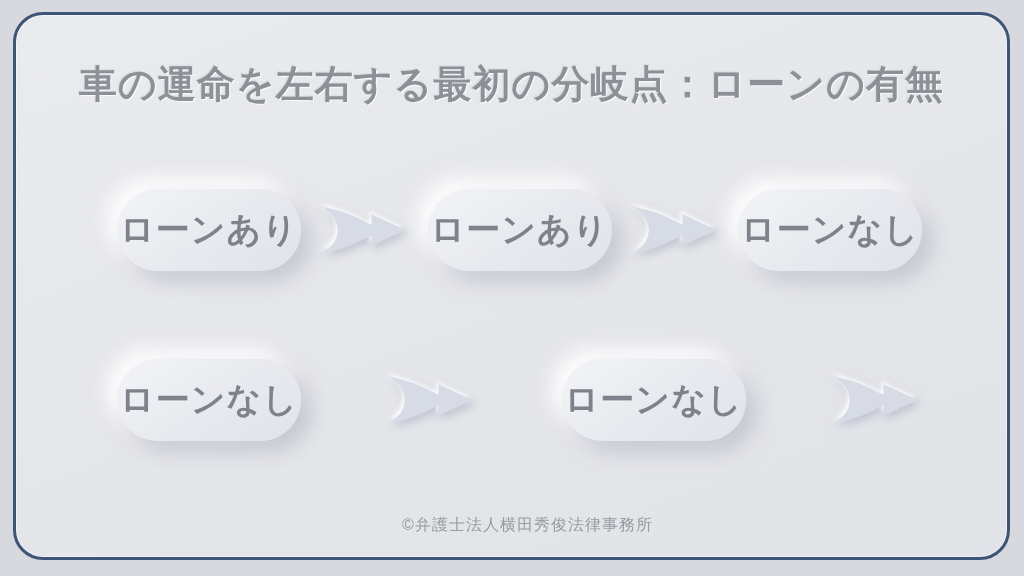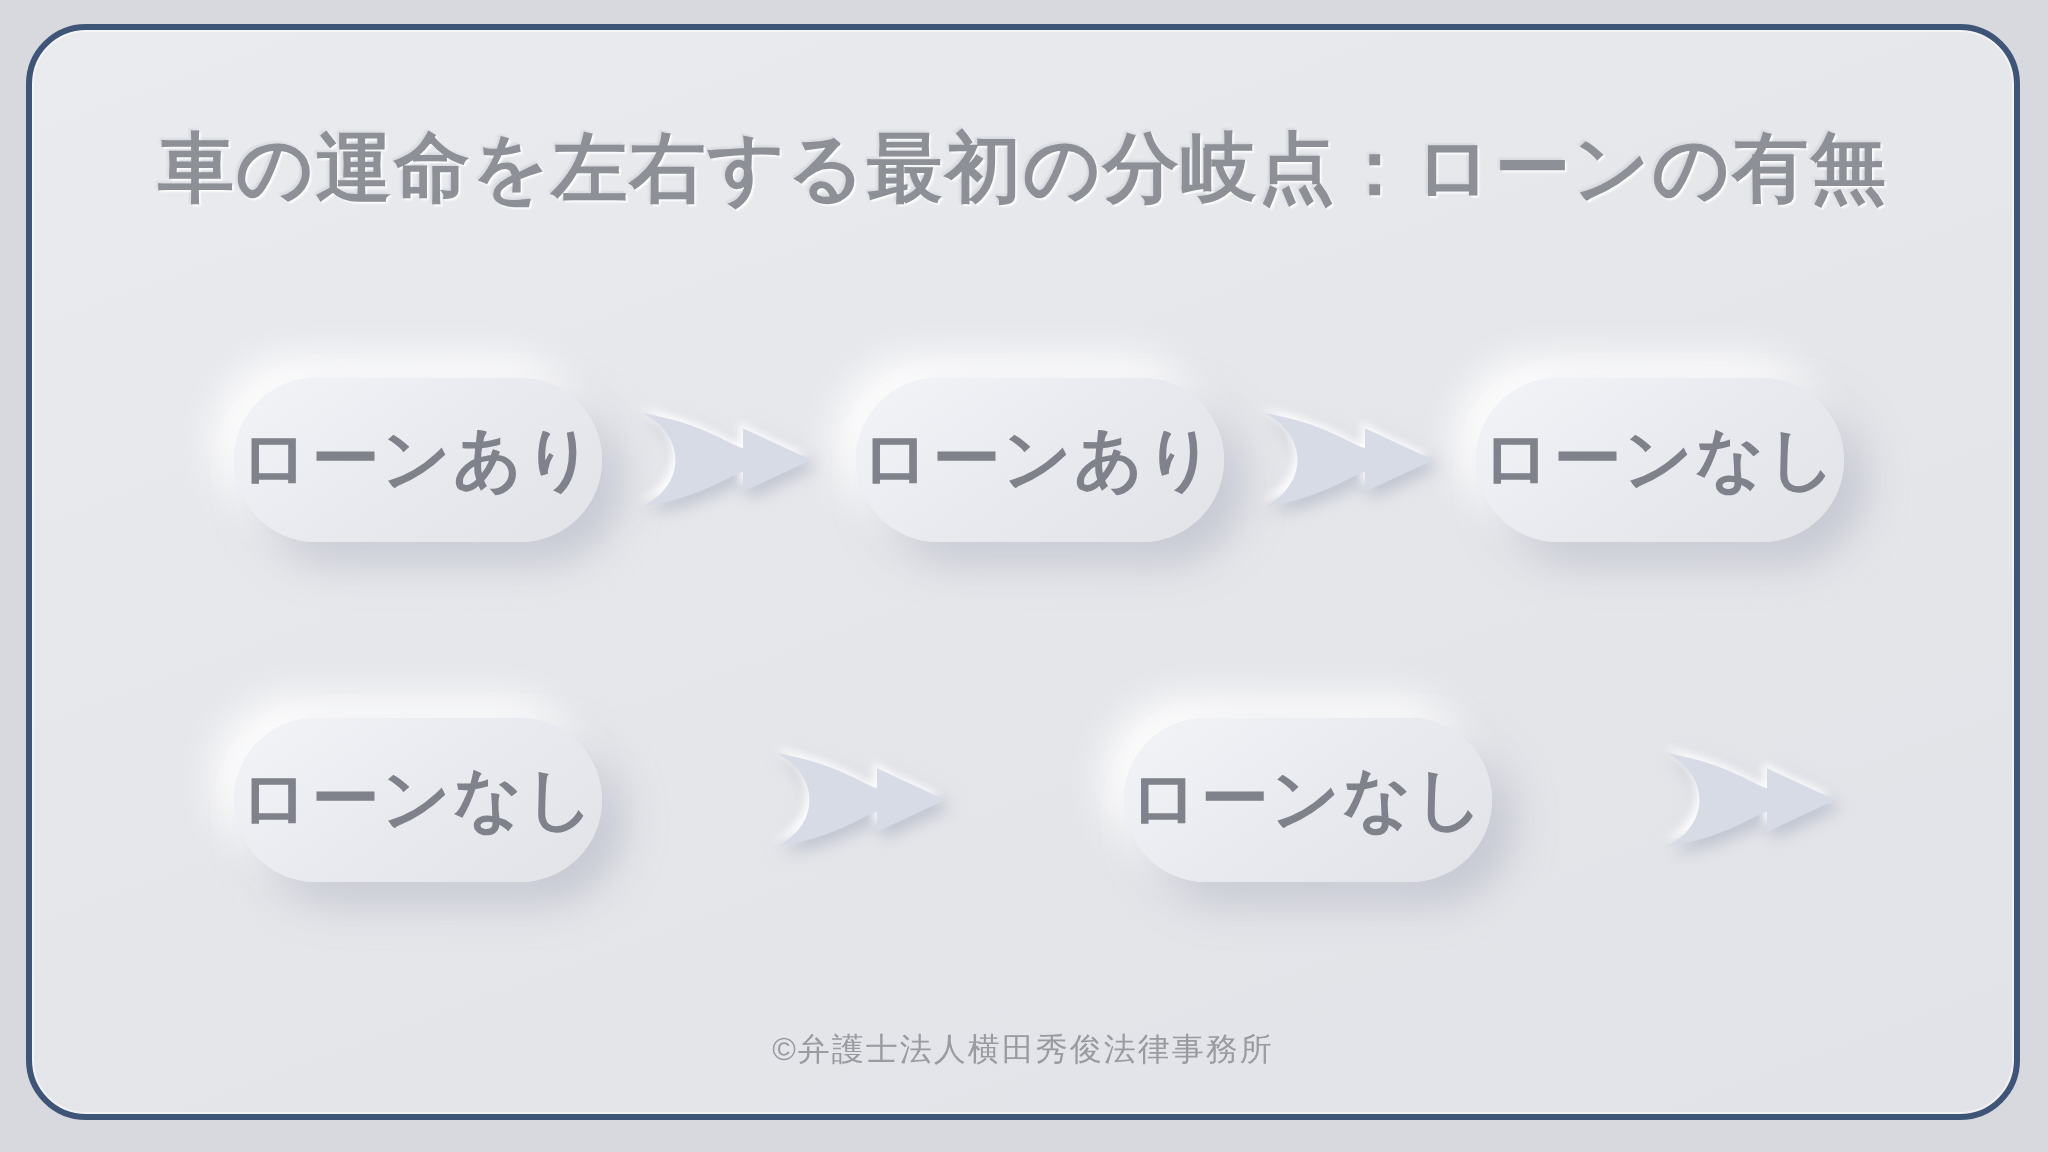--- a/index.html
+++ b/index.html
@@ -77,21 +77,21 @@
     flex: 0 0 auto;
     filter:
       drop-shadow(-2px -3px 2px rgba(255,255,255,0.95))
       drop-shadow(3px 4px 4px rgba(163,170,188,0.55));
   }
   .arrow path { fill: #d7dbe6; }
 
   .footer {
     position: absolute;
     top: 500px;
-    left: 0;
+    left: 16px;
     width: 100%;
     text-align: center;
     font-size: 16px;
     color: #989ba1;
     letter-spacing: 1px;
   }
 </style>
 </head>
 <body>
 

